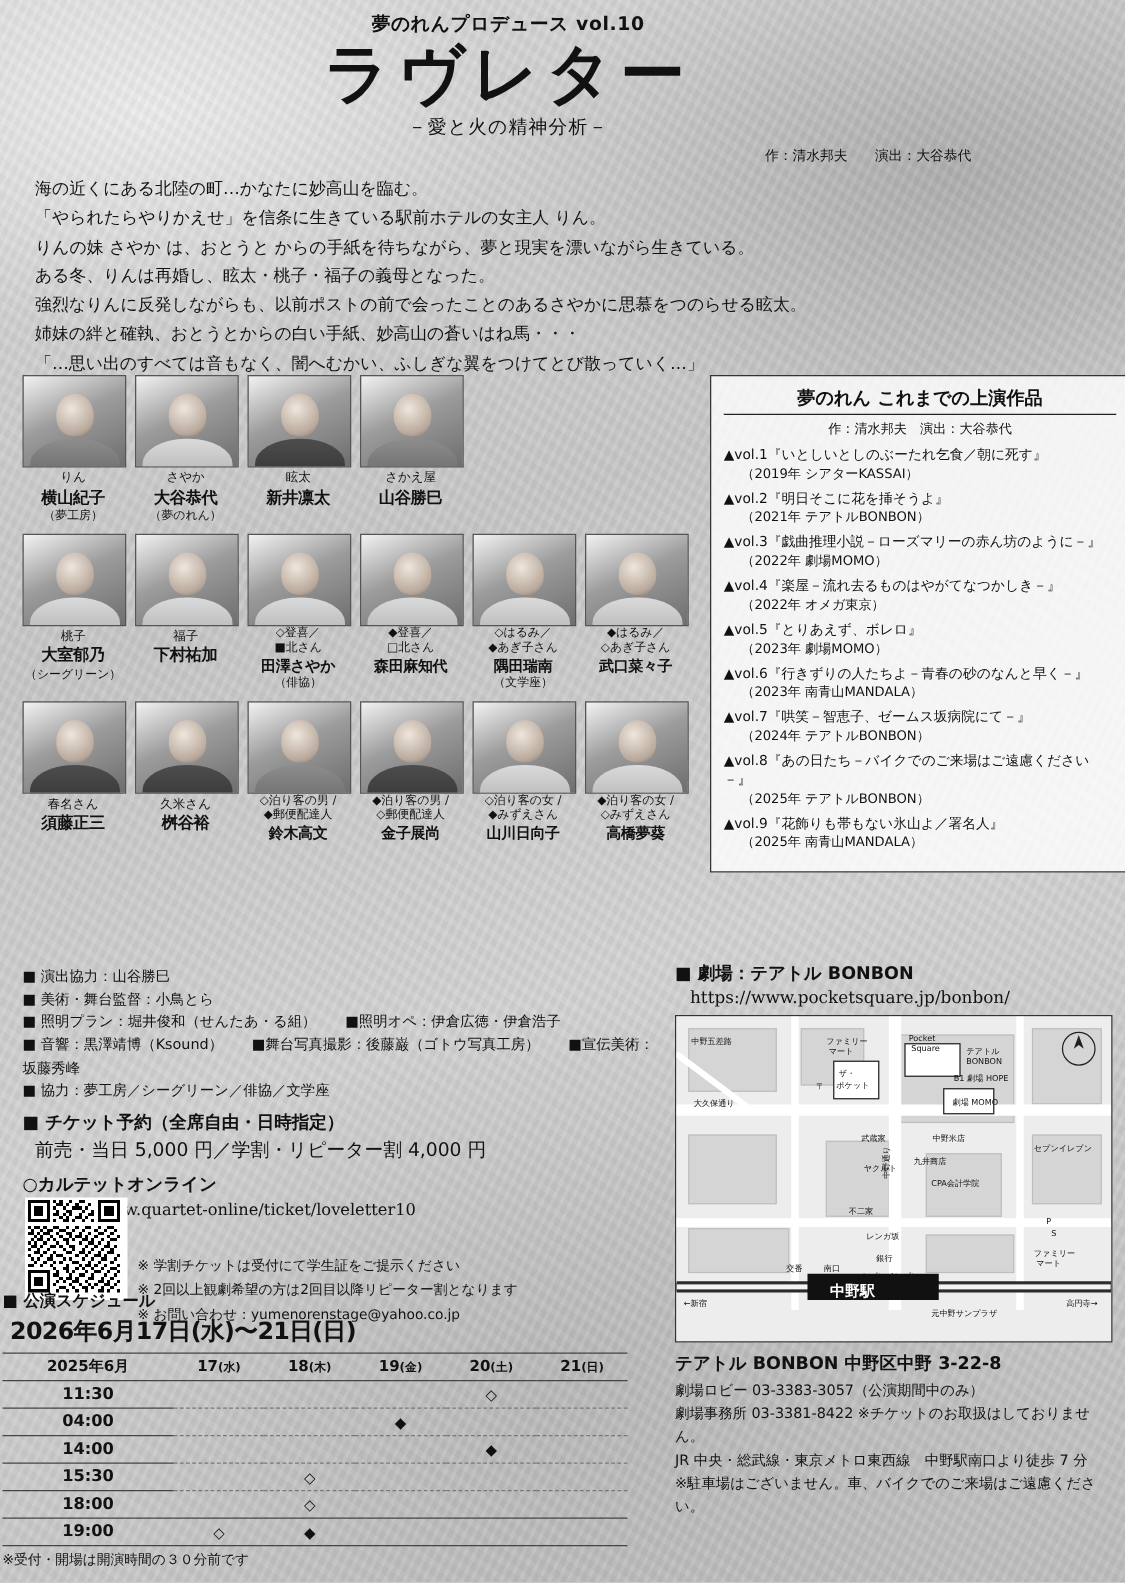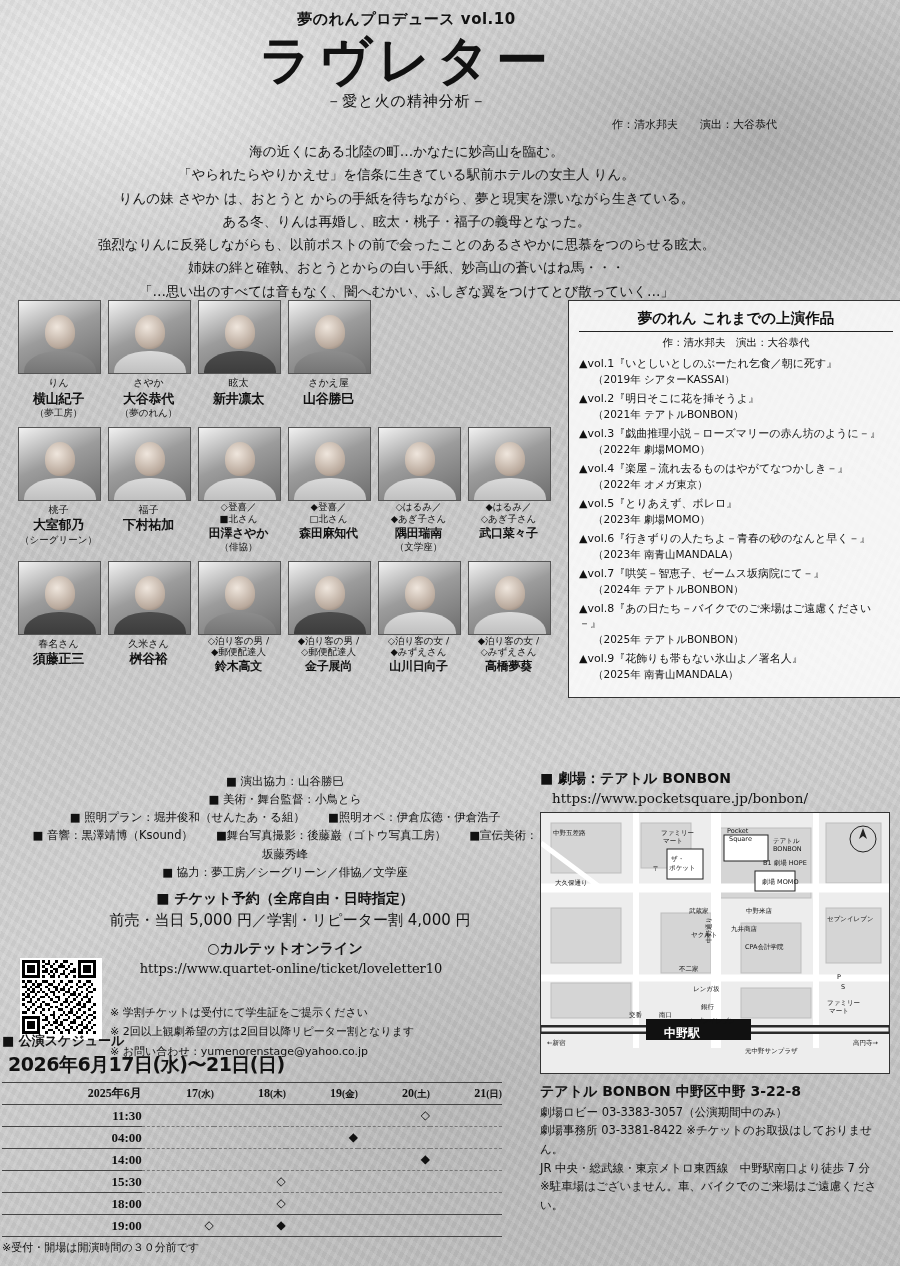--- a/index.html
+++ b/index.html
@@ -34,21 +34,21 @@
   .hdr{text-align:center;padding-top:10px;}
   .hdr .series{font-size:15px;font-weight:bold;letter-spacing:.5px;}
   .hdr .title{
     font-family:"DejaVu Serif","Liberation Serif",serif;
     font-size:52px;font-weight:bold;letter-spacing:6px;line-height:1.1;margin-top:2px;
   }
   .hdr .subtitle{font-size:15px;margin-top:4px;letter-spacing:1px;}
   .hdr .credits{font-size:11px;margin-top:6px;margin-right:36px;text-align:right;}
 
   
-  .synopsis{margin:8px 28px 0;text-align:center;font-size:13.5px;line-height:1.72;}
+  .synopsis{margin:8px 28px 0;font-size:13.5px;line-height:1.72;}
   .synopsis div{white-space:nowrap;}
 
   
   .cast-wrap{position:absolute;left:18px;top:300px;width:540px;}
   .cast-row{display:flex;gap:9px;margin-bottom:8px;}
   .cast{width:81px;text-align:center;}
   .ph{
     width:81px;height:72px;
     background:linear-gradient(155deg,#f2f2f2,#9c9c9c 45%,#6e6e6e 100%);
     border:1px solid #555;position:relative;overflow:hidden;
@@ -79,40 +79,40 @@
   }
   .histbox h3{
     margin:0 0 4px;text-align:center;font-size:14.5px;font-weight:bold;
     border-bottom:1.5px solid #222;padding-bottom:3px;
   }
   .histbox .hcred{font-size:10.5px;text-align:center;margin:3px 0 7px;}
   .hitem{font-size:11px;line-height:1.35;margin-bottom:6px;}
   .hitem .ven{display:block;padding-left:14px;font-size:10.5px;}
 
   
-  .staff{position:absolute;left:30px;top:772px;width:510px;font-size:11.5px;line-height:1.58;text-align:center;}
+  .staff{position:absolute;left:18px;top:772px;width:510px;font-size:11.5px;line-height:1.58;}
   .staff .sq:before{content:"■ ";}
   .ticket-h{font-size:14px;font-weight:bold;margin-top:6px;}
   .ticket-p{font-size:15px;font-weight:normal;margin-left:10px;}
   .quartet{font-size:14px;font-weight:bold;margin-top:4px;}
   .quartet-url{font-size:13px;margin-left:12px;font-family:"DejaVu Serif","Liberation Serif",serif;}
 
   .qr{position:absolute;left:20px;top:958px;width:78px;height:78px;background:#fff;padding:2px;}
   .qr svg{display:block;}
   .notes{position:absolute;left:110px;top:958px;width:420px;font-size:11px;line-height:1.75;margin-top:45px;}
 
   
   .sched{position:absolute;left:2px;top:1032px;width:512px;}
   .sched .sh{font-size:13px;font-weight:bold;}
   .sched .sh:before{content:"■ ";}
   .sched .dates{font-size:19px;font-weight:bold;letter-spacing:-.5px;margin:2px 0 4px 6px;}
   table.tbl{border-collapse:collapse;width:500px;font-size:12px;}
   table.tbl th,table.tbl td{
     border-top:1px solid #444;border-bottom:1px solid #444;
-    text-align:right;height:21px;padding:0;font-weight:normal;font-family:Liberation Serif, serif;
+    text-align:center;height:21px;padding:0;font-weight:normal;
   }
   table.tbl th{font-weight:bold;font-size:12px;}
   table.tbl th small,table.tbl td small{font-size:9.5px;}
   table.tbl td.time{font-size:13px;font-weight:bold;}
   table.tbl .dash{border-top:1px dashed #777;border-bottom:1px dashed #777;}
   .sched .foot{font-size:11px;margin-top:3px;}
 
   
   .theater{position:absolute;left:540px;top:770px;width:348px;}
   .theater .th-name{font-size:14px;font-weight:bold;}

